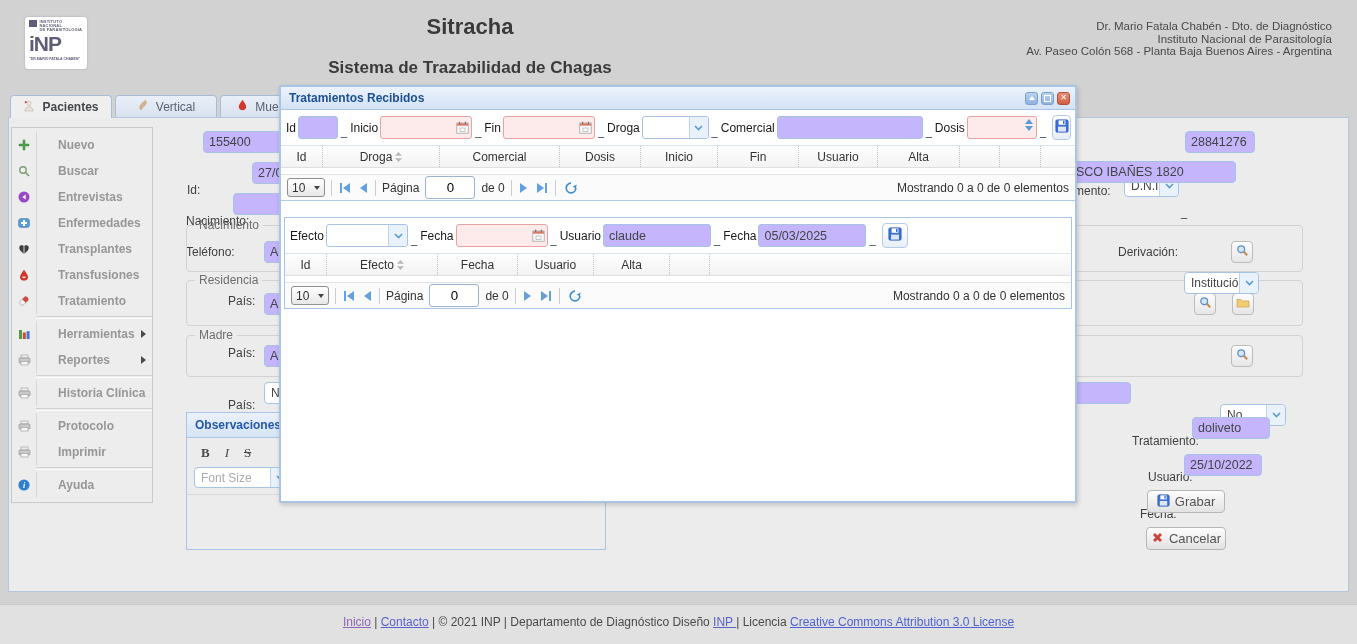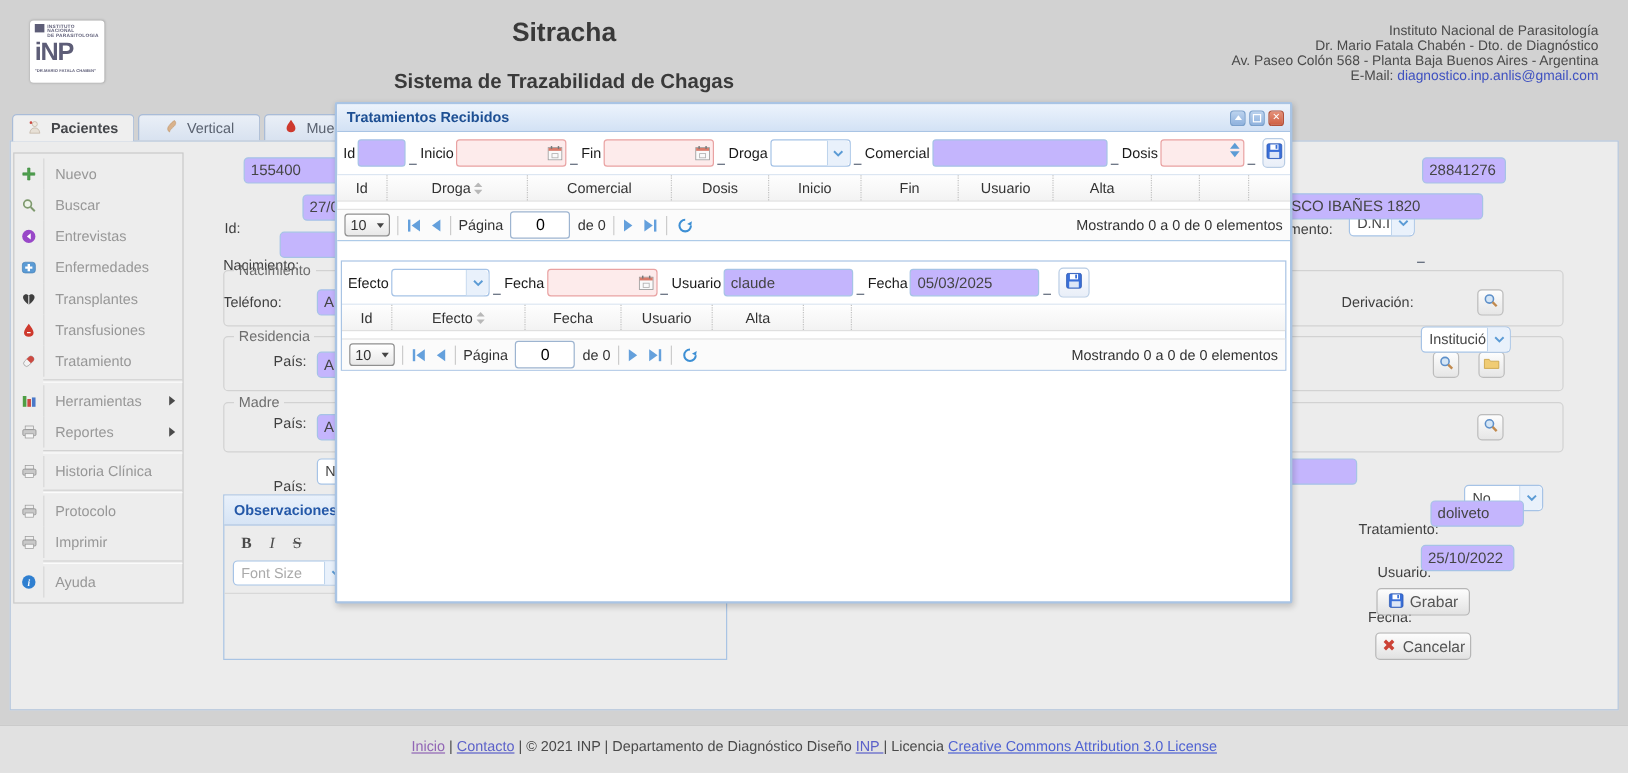--- a/index.html
+++ b/index.html
@@ -22,21 +22,21 @@
   .tab{top:95px;height:22px;width:102px;box-sizing:border-box;border:1px solid #a9bcd8;border-bottom:none;
        border-radius:4px 4px 0 0;display:flex;align-items:center;justify-content:center;gap:7px;
        background:linear-gradient(#eaeff7,#d8e2f0);color:#5a6270;cursor:pointer;}
   .tab.active{background:#efefef;height:23px;font-weight:bold;color:#44464a;z-index:3;}
   
   .main-panel{left:8px;top:117px;width:1341px;height:475px;background:#ececec;border:1px solid #b5c6dd;box-sizing:border-box;}
   
   .sidebar{left:11px;top:127px;width:142px;background:#ededed;border:1px solid #c9c9c9;padding:4px 0;box-sizing:border-box;}
   .side-item{display:flex;height:26px;align-items:center;cursor:pointer;}
   .side-ico{width:24px;display:flex;justify-content:center;flex:none;}
-  .side-lab{flex:1;border-left:1px solid #d8d8d8;padding-left:9px;line-height:26px;color:#979797;height:26px;box-sizing:border-box;}
+  .side-lab{flex:1;border-left:1px solid #d8d8d8;padding-left:21px;line-height:26px;color:#979797;height:26px;box-sizing:border-box;font-weight:bold;}
   .side-arrow{width:0;height:0;border-top:4px solid transparent;border-bottom:4px solid transparent;
               border-left:5px solid #4a4a4a;margin-right:6px;}
   .side-sep{height:1px;margin:2px 0 2px 24px;border-top:1px solid #d2d2d2;border-bottom:1px solid #fbfbfb;}
   
   .lbl{color:#3f3f3f;margin-top:48px;}
   .inp{background:#c4b5fd;border:1px solid #a6c3e6;border-radius:4px;height:22px;box-sizing:border-box;
        padding:0 5px;font:12.5px "Liberation Sans",sans-serif;color:#444;}
   .sel{background:#fff;border:1px solid #a6c3e6;border-radius:4px;height:22px;box-sizing:border-box;
        display:flex;align-items:center;padding:0 22px 0 6px;position:relative;color:#444;cursor:pointer;}
   .sel .chev{position:absolute;right:0;top:0;bottom:0;width:18px;display:flex;align-items:center;justify-content:center;
@@ -116,24 +116,23 @@
           <div>INSTITUTO NACIONAL</div>
         <div>DE PARASITOLOGIA</div>
         </div>
     </div>
     <div class="logo-mark">iNP</div>
     <div class="logo-cap">"DR.MARIO FATALA CHABEN"</div>
   </div>
   <div class="abs app-title">Sitracha</div>
   <div class="abs app-sub">Sistema de Trazabilidad de Chagas</div>
   <div class="abs org">
+    <div>Dr. Mario Fatala Chabén - Dto. de Diagnóstico</div>
     <div>Instituto Nacional de Parasitología</div>
-    <div>Dr. Mario Fatala Chabén - Dto. de Diagnóstico</div>
     <div>Av. Paseo Colón 568 - Planta Baja Buenos Aires - Argentina</div>
-    <div><span>E-Mail: </span><a>diagnostico.inp.anlis@gmail.com</a></div>
   </div>
 
   
   <div class="abs main-panel"></div>
 
   
   <div class="abs tab active" style="left:10px;">
     <span><svg width="12" height="12">
           <circle cx="6" cy="3.4" r="2.1" fill="#efe8df" stroke="#b9a895" stroke-width=".5"></circle>
           <path d="M1.8 11c.3-3 2-4.4 4.2-4.4S9.9 8 10.2 11z" fill="#e7e0d6" stroke="#b9a895" stroke-width=".5"></path>

